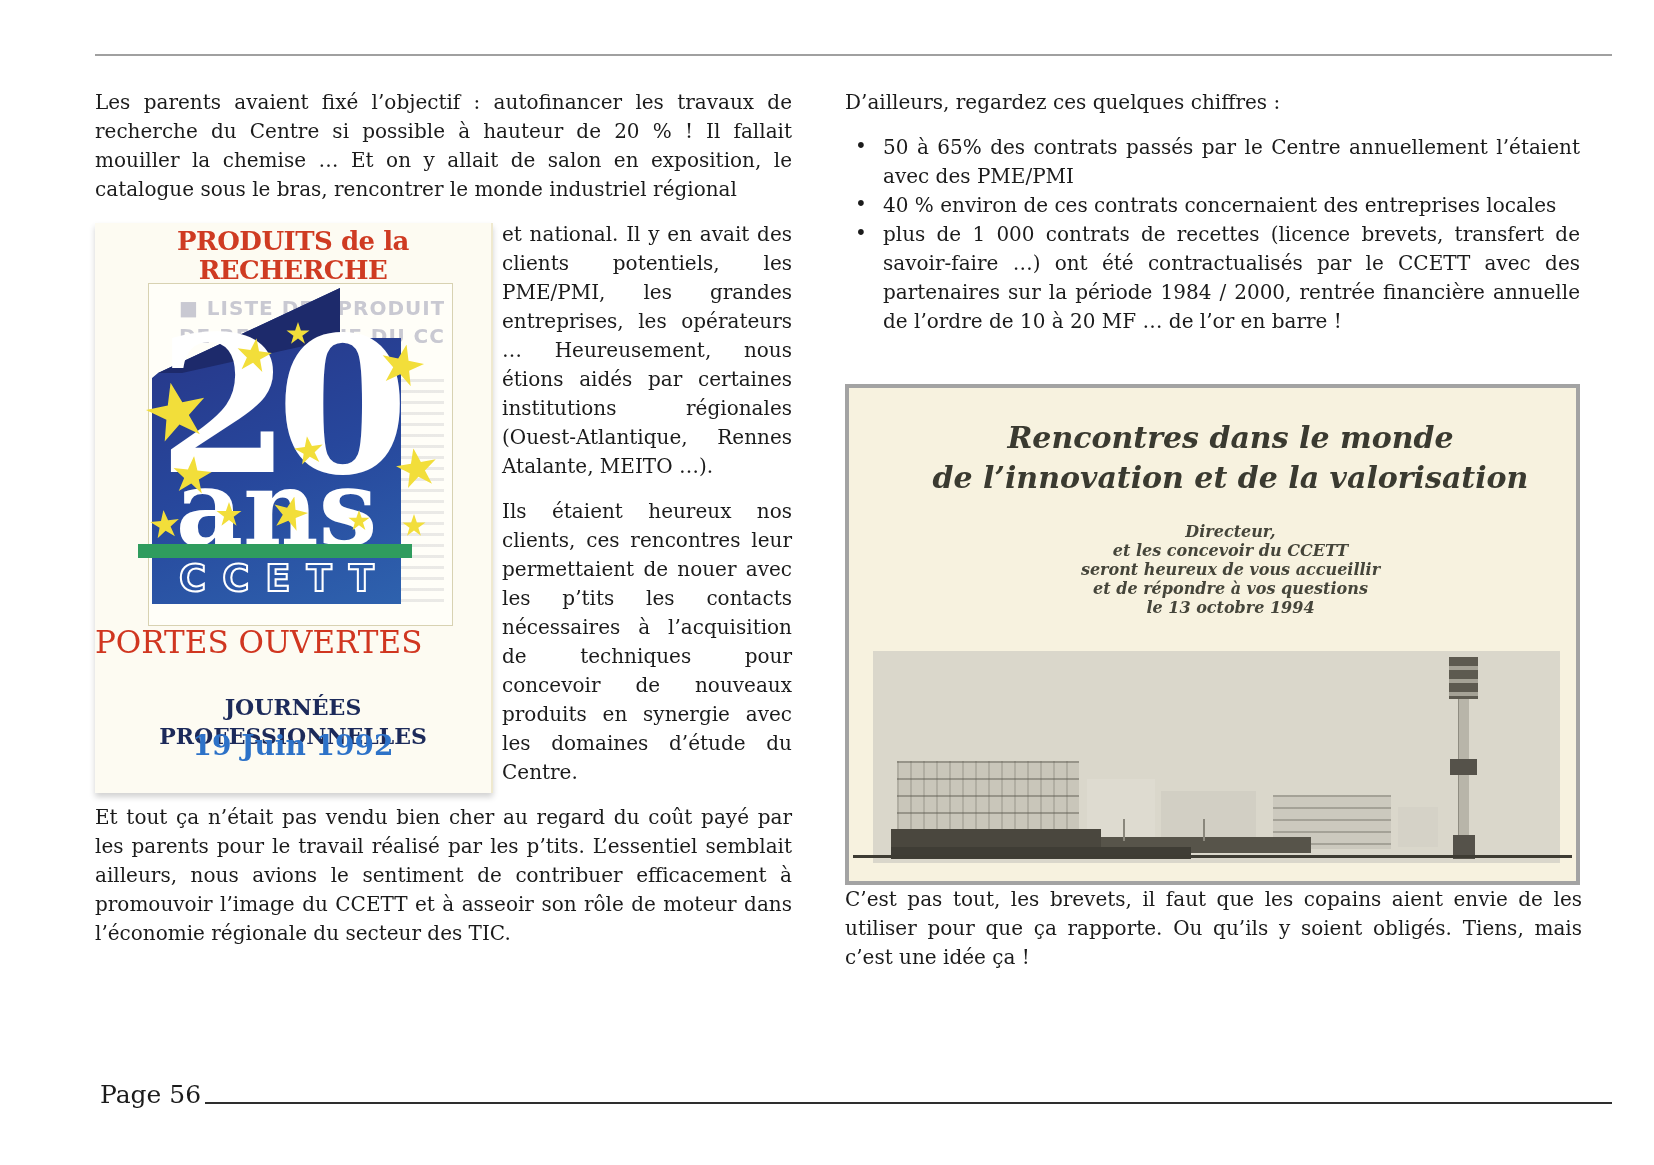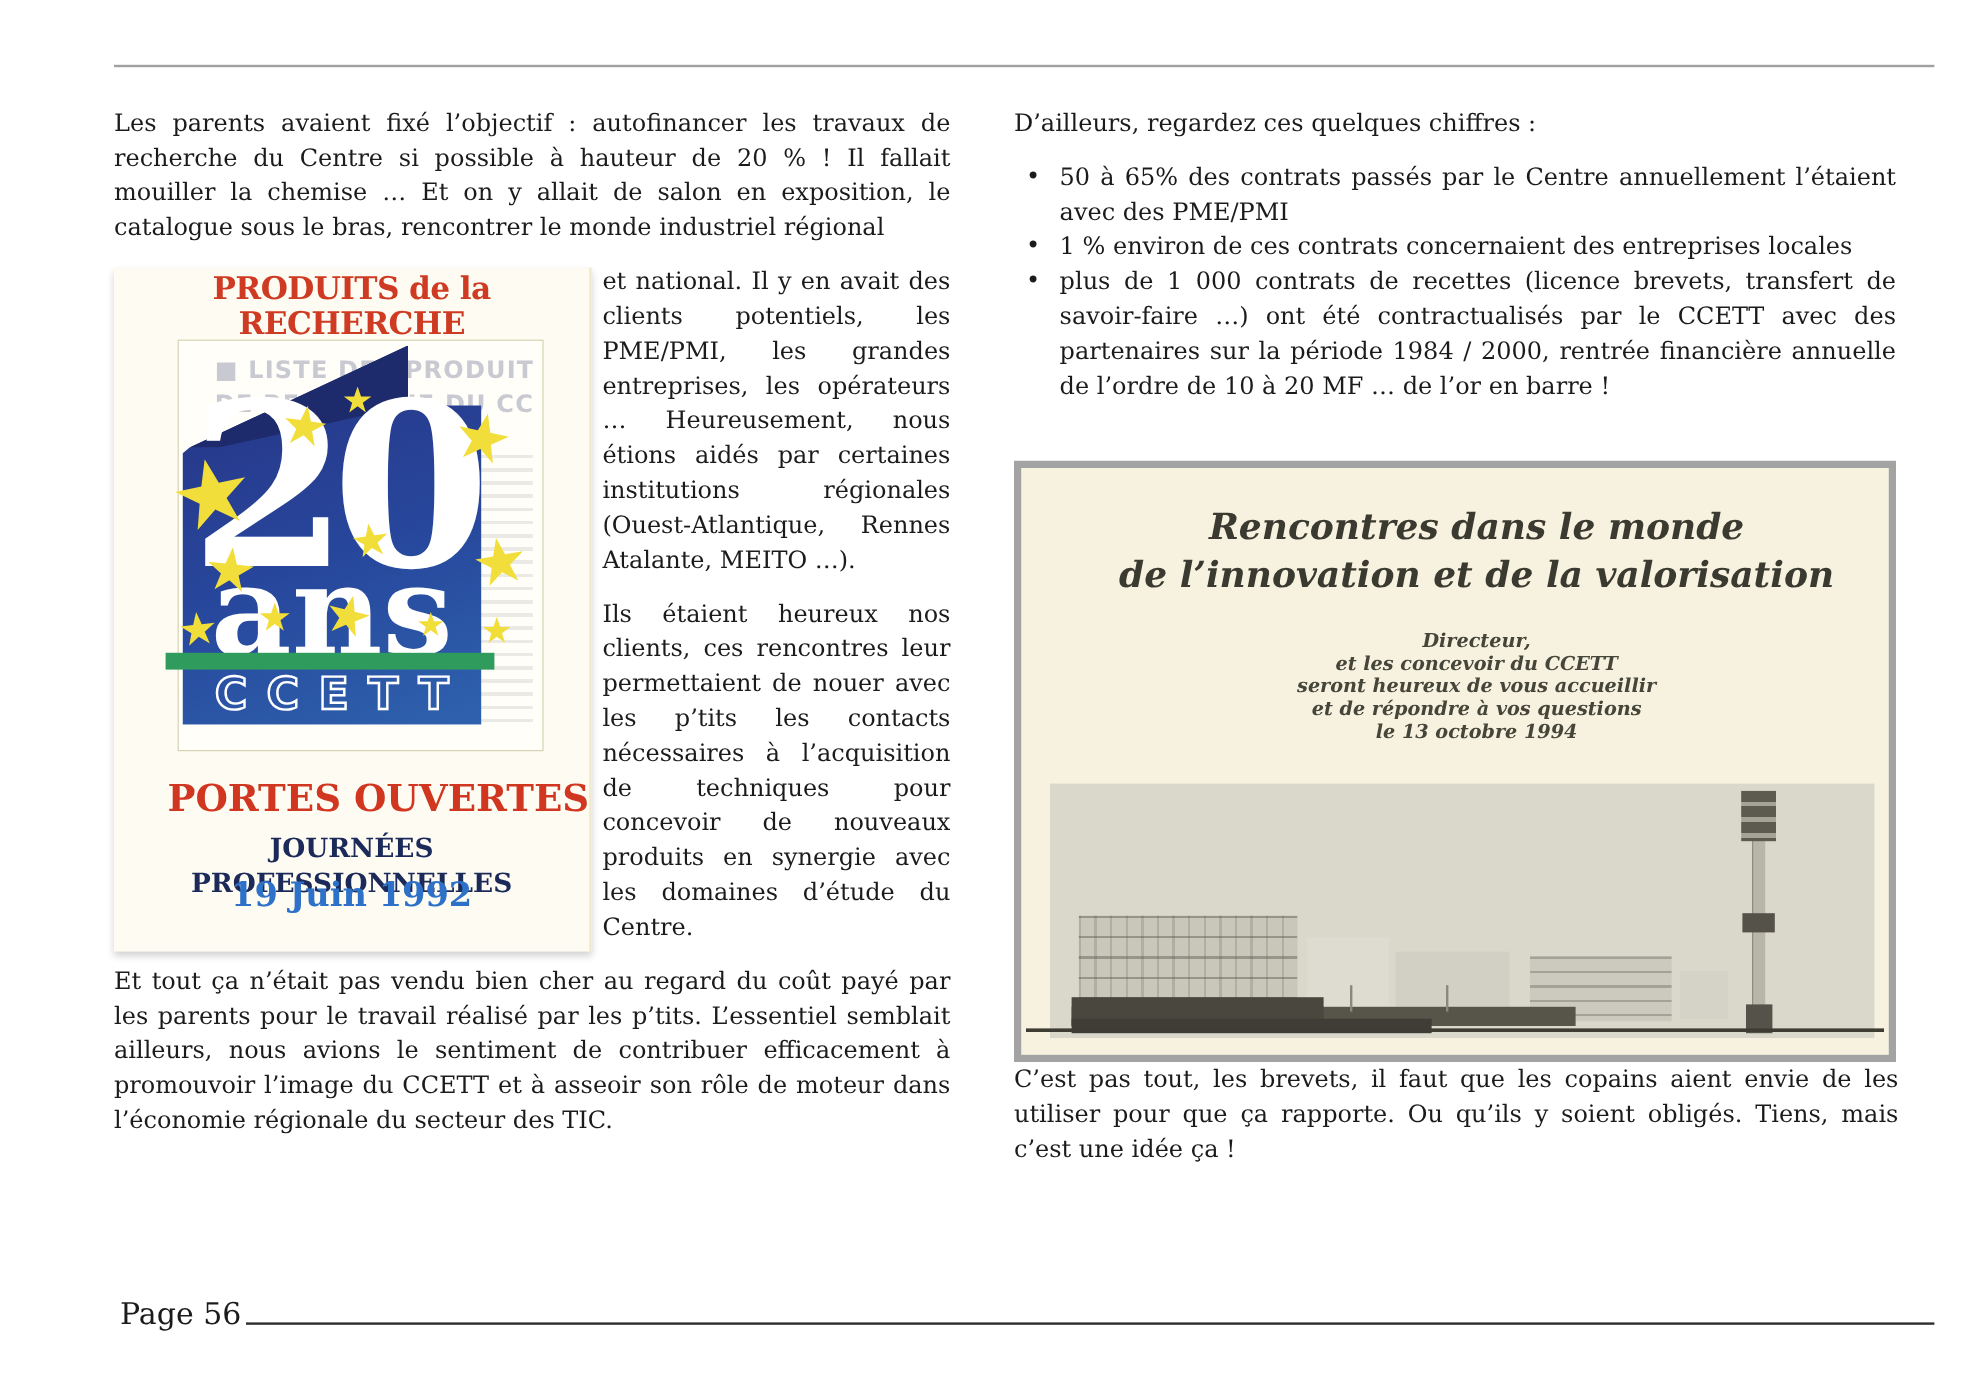--- a/index.html
+++ b/index.html
@@ -40,34 +40,34 @@
               font-weight:bold; font-size:190px; line-height:175px; letter-spacing:-14px; }
   .flag-ans { position:absolute; top:178px; left:0; width:100%; text-align:center; color:#ffffff;
               font-weight:bold; font-size:104px; line-height:86px; }
   .flag-band { position:absolute; left:-14px; right:-11px; top:256px; height:14px; background:#2f9c5e; }
   .flag-ccett { position:absolute; top:272px; left:0; width:100%; text-align:center;
                 font-family:"DejaVu Sans", sans-serif; font-weight:bold; font-size:37px; line-height:37px;
                 letter-spacing:16px; text-indent:16px; color:transparent; -webkit-text-stroke:2px #ffffff; }
   .star { position:absolute; background:#f2de3a;
           clip-path:polygon(50% 0%, 62% 35%, 98% 35%, 68% 57%, 79% 91%, 50% 69%, 21% 91%, 31% 57%, 2% 35%, 38% 35%); }
 
-  .poster-open { position:absolute; top:429px; width:100%; text-align:right; color:#d03620;
-                 font-weight:bold; font-size:31px; }
+  .poster-open { position:absolute; top:405px; width:100%; text-align:left; color:#d03620;
+                 font-weight:normal; font-size:31px; }
   .poster-days { position:absolute; top:470px; width:100%; text-align:center; color:#1c2a5a;
                  font-weight:bold; font-size:22px; }
   .poster-date { position:absolute; top:508px; width:100%; text-align:center; color:#2d72c8;
                  font-weight:bold; font-size:28px; }
 
   
   .bullets { margin-top:16px; }
   .bullet { position:relative; padding-left:38px; padding-right:2px; text-align:justify; }
   .bullet .marker { position:absolute; left:10px; top:-1px; }
 
   .invite-card { position:relative; margin-top:48px; width:735px; height:501px;
-                 background:#f7f2df; border:6px solid #a3a3a3;padding-left:36px; }
+                 background:#f7f2df; border:4px solid #a3a3a3;padding-left:36px; }
   .invite-title { text-align:center; font-style:italic; font-weight:bold; font-size:30px;
                   line-height:40px; color:#3a3a30; }
   .invite-t1 { padding-top:30px; }
   .invite-sub { margin-top:24px; text-align:center; font-style:italic; font-weight:bold;
                 font-size:16px; line-height:19px; color:#45453a; }
   .smallcaps { font-variant:small-caps; }
 
   .photo { position:absolute; left:24px; top:263px; width:687px; height:212px; background:#dad7cb; }
   .bld { position:absolute; }
   .b1 { left:24px; top:110px; width:182px; height:88px;
@@ -152,21 +152,21 @@
   <div class="col col-right">
     <p style="margin-bottom:0;">D’ailleurs, regardez ces quelques chiffres :</p>
 
     <div class="bullets">
       <div class="bullet">
         <span class="marker">•</span>
         <span>50 à 65% des contrats passés par le Centre annuellement l’étaient avec des PME/PMI</span>
       </div>
       <div class="bullet">
         <span class="marker">•</span>
-        <span>1 % environ de ces contrats concernaient des entreprises locales</span>
+        <span>40 % environ de ces contrats concernaient des entreprises locales</span>
       </div>
       <div class="bullet">
         <span class="marker">•</span>
         <span>plus de 1 000 contrats de recettes (licence brevets, transfert de savoir-faire …) ont été contractualisés par le CCETT avec des partenaires sur la période 1984 / 2000, rentrée financière annuelle de l’ordre de 10 à 20 MF … de l’or en barre !</span>
       </div>
     </div>
 
     <div class="invite-card">
       <div class="invite-title invite-t1">Rencontres dans le monde</div>
       <div class="invite-title">de l’innovation et de la valorisation</div>

